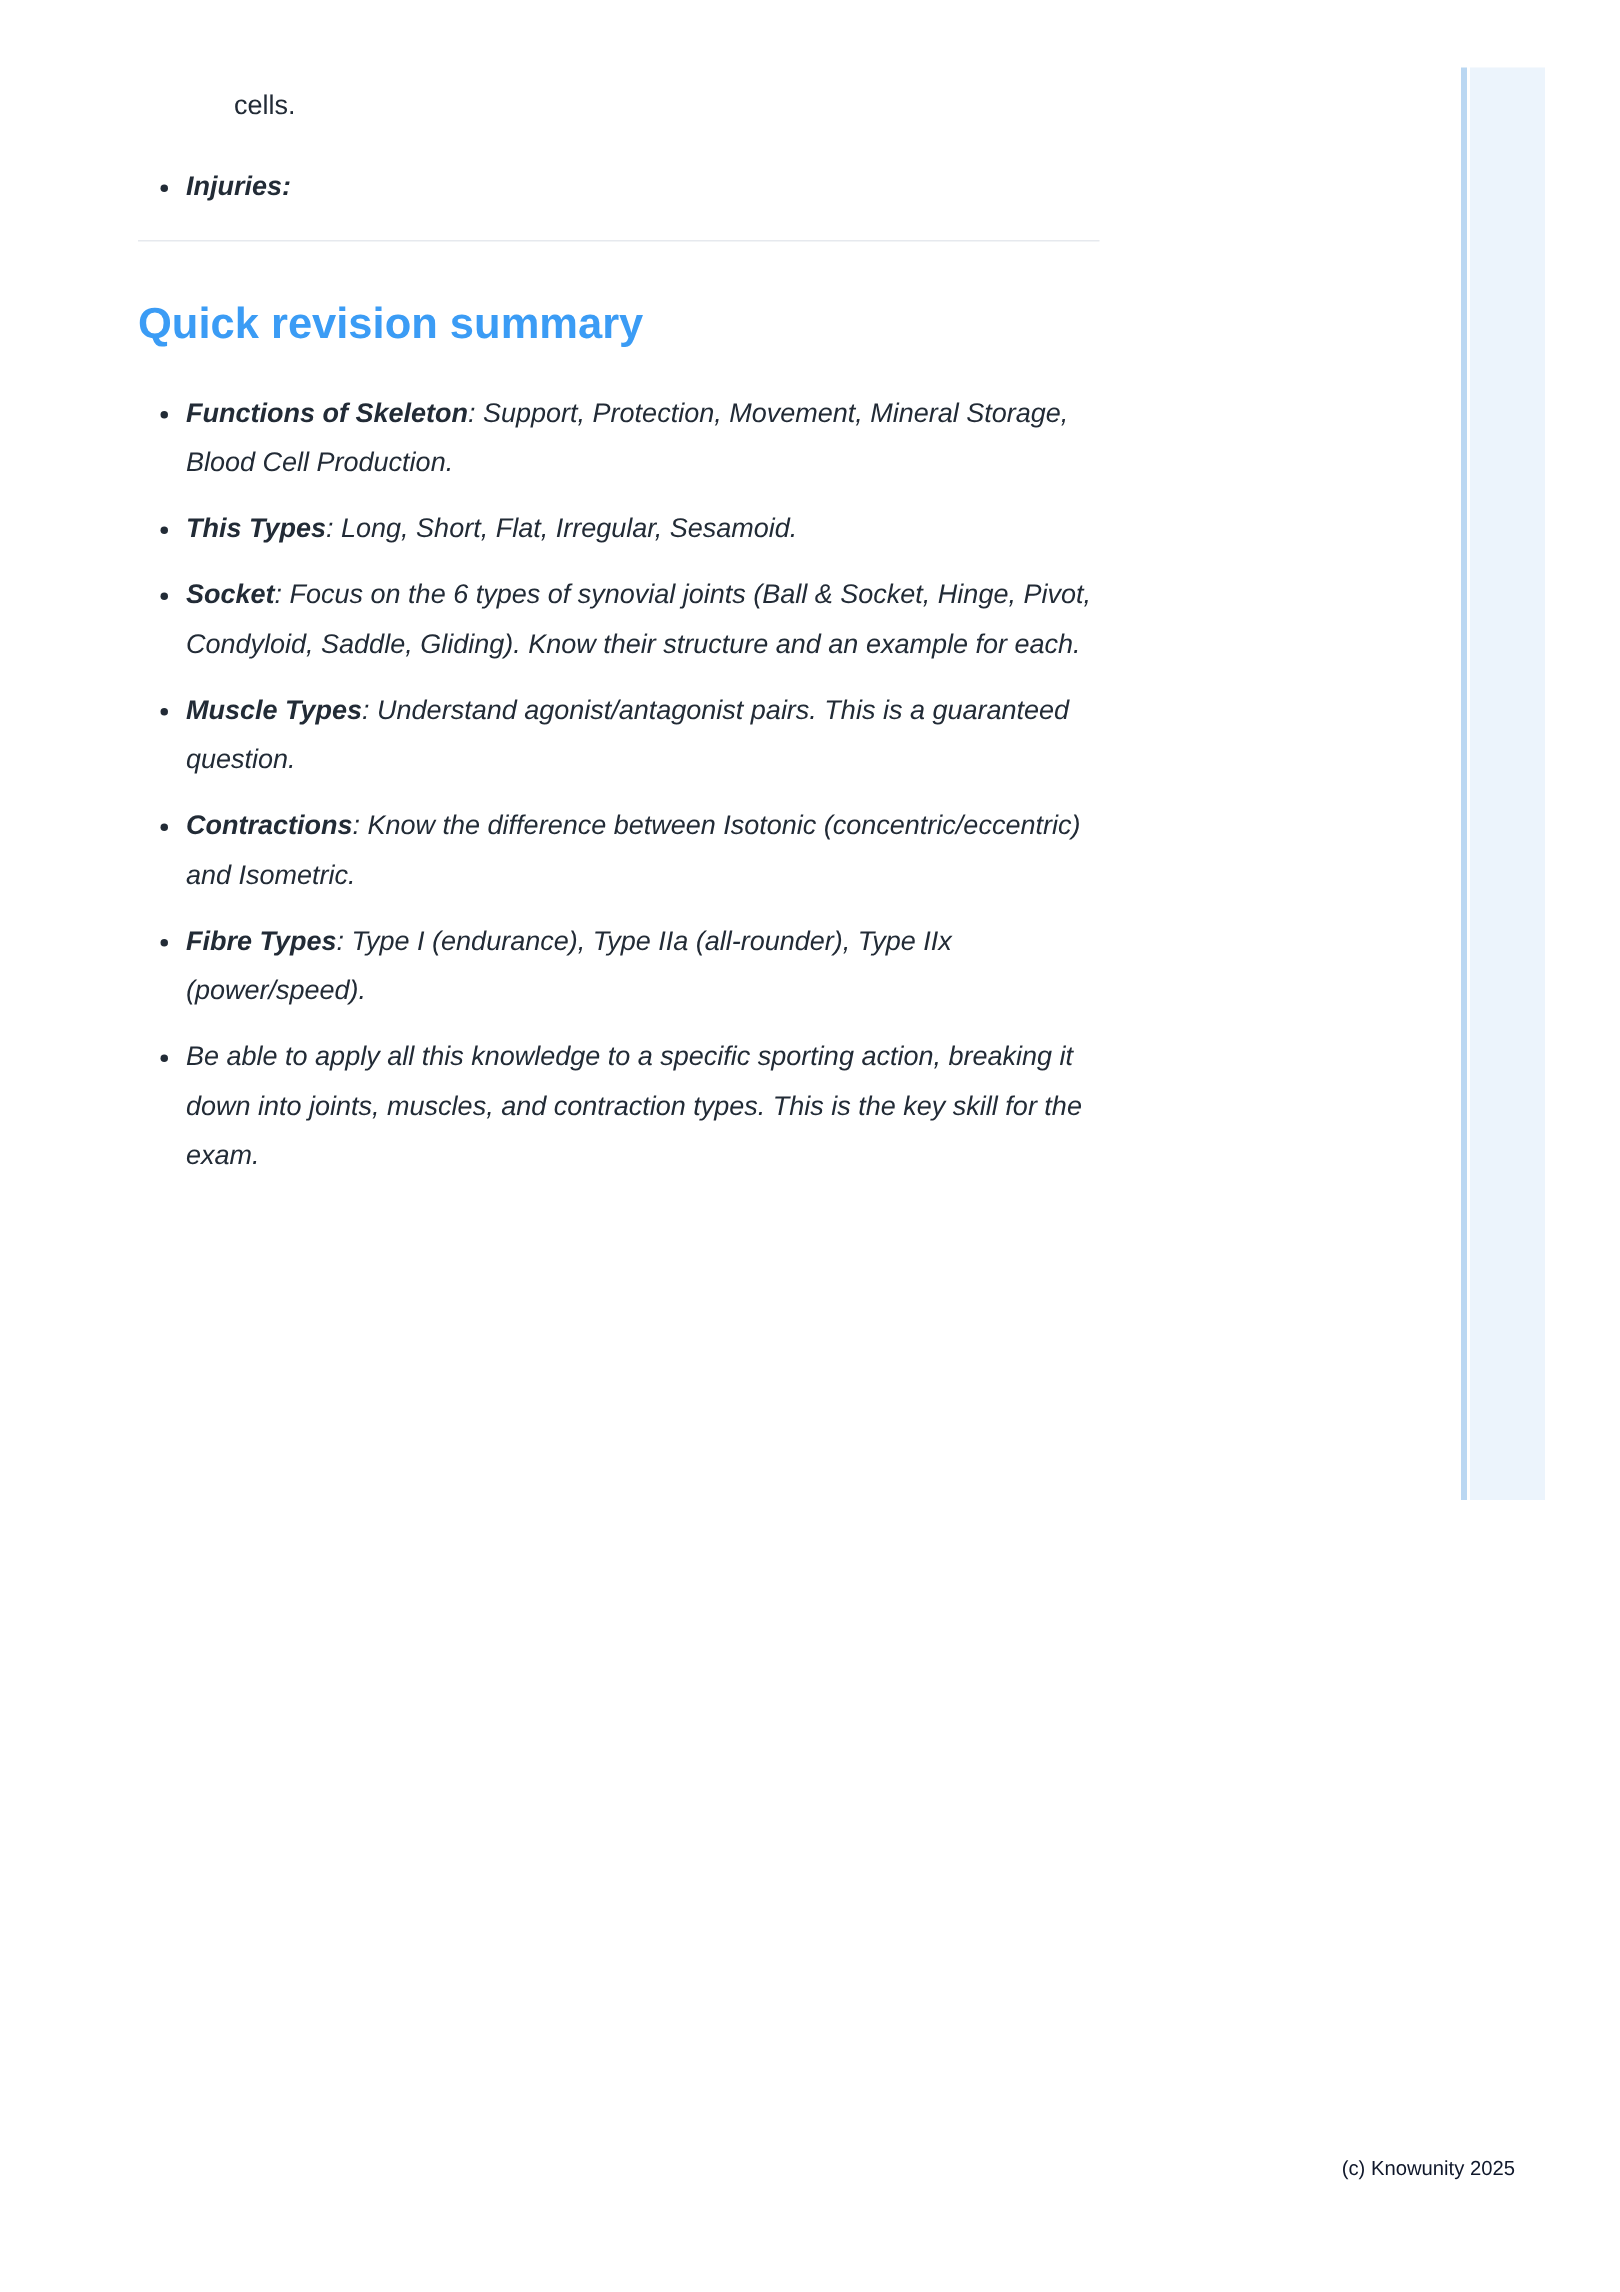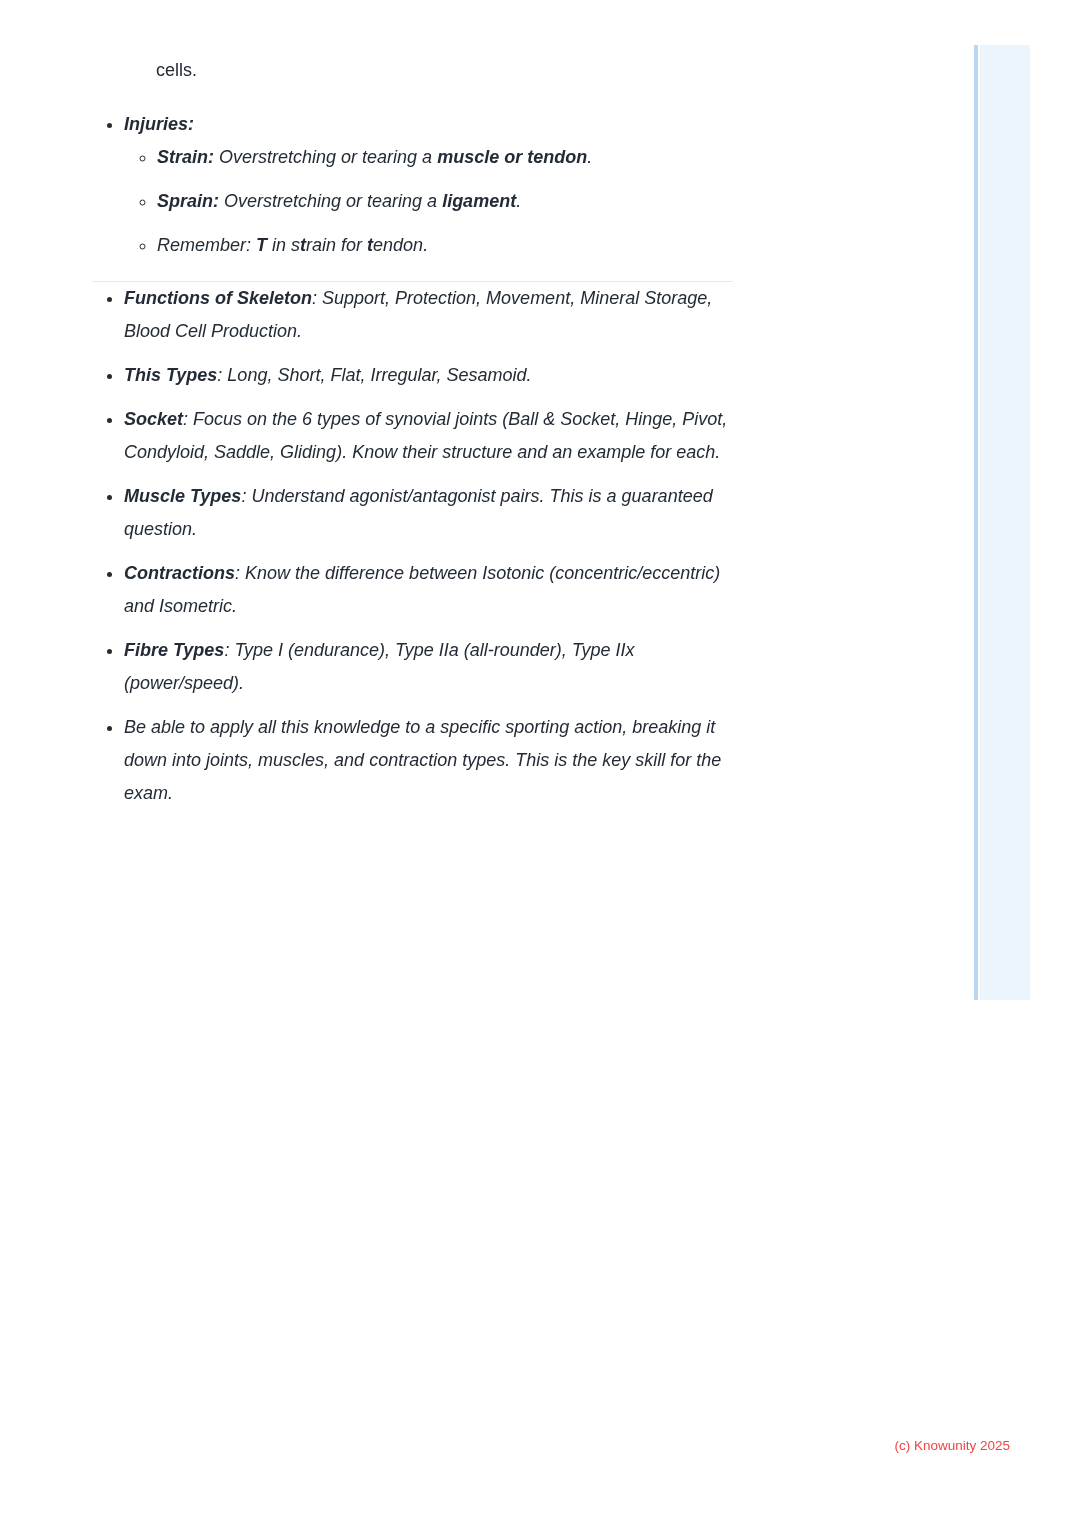--- a/index.html
+++ b/index.html
@@ -48,21 +48,21 @@
     font-size: 29px;
     line-height: 36px;
     font-weight: 700;
     margin: 37px 0 25px 0;
   }
   .footer-copyright {
     position: absolute;
     top: 1438px;
     right: 70px;
     font-size: 13.5px;
-    color: #ef4444;
+    color: #0f172a;
   }
   .side-line {
     position: absolute;
     top: 45px;
     right: 102px;
     width: 4px;
     height: 955px;
     background: #bad7f2;
   }
   .side-panel {
@@ -77,30 +77,26 @@
 </head>
 <body>
 
 <div class="content">
 
   <p class="continuation">cells.</p>
 
   <ul class="list lvl1">
     <li>
       <span><b>Injuries:</b></span>
-      <ul class="list lvl2">
-          <li><b>Strain:</b> Overstretching or tearing a <b>muscle or tendon</b>.</li>
-          <li><b>Sprain:</b> Overstretching or tearing a <b>ligament</b>.</li>
-          <li>Remember: <b>T</b> in s<b>t</b>rain for <b>t</b>endon.</li>
-        </ul>
     </li>
   </ul>
 
   <hr class="divider">
 
+  <h1 class="section-heading">Quick revision summary</h1>
 
   <ul class="list lvl1">
       <li><b>Functions of Skeleton</b>: Support, Protection, Movement, Mineral Storage, Blood Cell Production.</li>
       <li><b>This Types</b>: Long, Short, Flat, Irregular, Sesamoid.</li>
       <li><b>Socket</b>: Focus on the 6 types of synovial joints (Ball &amp; Socket, Hinge, Pivot, Condyloid, Saddle, Gliding). Know their structure and an example for each.</li>
       <li><b>Muscle Types</b>: Understand agonist/antagonist pairs. This is a guaranteed question.</li>
       <li><b>Contractions</b>: Know the difference between Isotonic (concentric/eccentric) and Isometric.</li>
       <li><b>Fibre Types</b>: Type I (endurance), Type IIa (all-rounder), Type IIx (power/speed).</li>
       <li>Be able to apply all this knowledge to a specific sporting action, breaking it down into joints, muscles, and contraction types. This is the key skill for the exam.</li>
     </ul>

